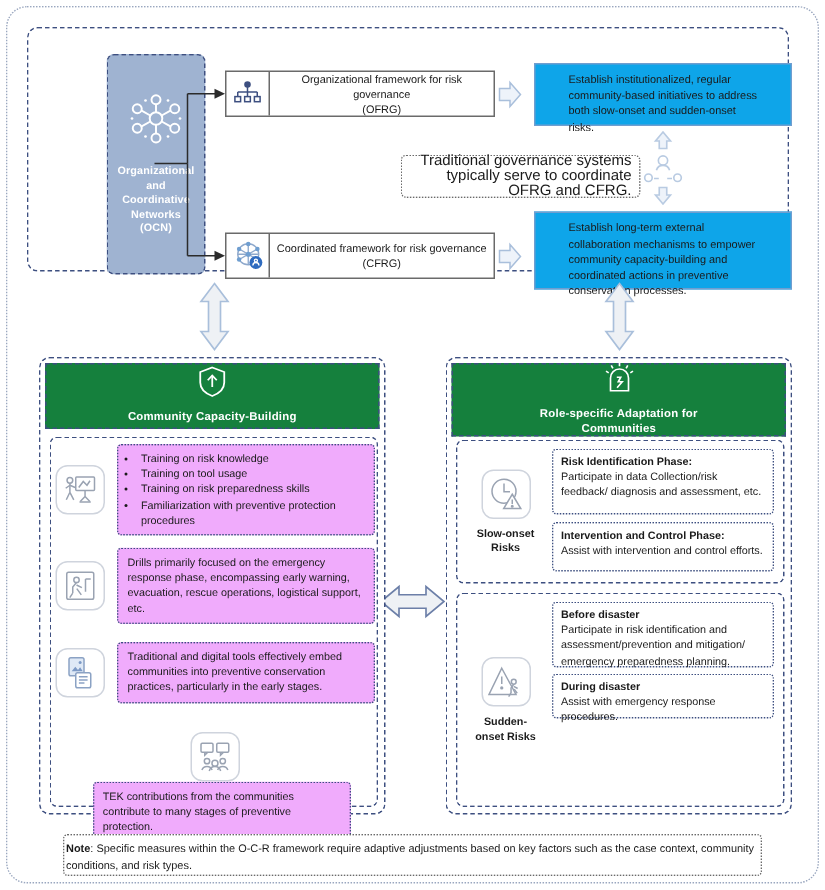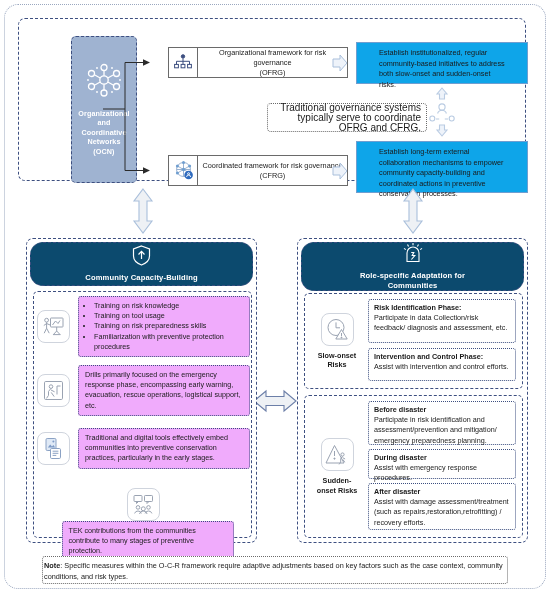--- a/index.html
+++ b/index.html
@@ -62,21 +62,20 @@
     letter-spacing: .1px;
   }
 
   
   .fw-box {
     position: absolute;
     border: 1px solid #6a6a6a;
     background: #ffffff;
     display: flex;
     align-items: stretch;
-    margin-left: 18px;
   }
   .fw-box .fw-icon {
     width: 29px;
     border-right: 1px solid #6a6a6a;
     display: flex;
     align-items: center;
     justify-content: center;
     flex: 0 0 29px;
   }
   .fw-box .fw-text {
@@ -144,23 +143,23 @@
     border-radius: 7px;
     background: #ffffff;
   }
   #panel-left  { left: 26px;  top: 238px; width: 231px; height: 305px; }
   #panel-right { left: 297px; top: 238px; width: 231px; height: 305px; }
 
   .panel-header {
     position: absolute;
     left: 3px; top: 3px;
     right: 3px;
-    background: #0c4a6e;
+    background: #15803d;
     border: 1.3px dashed #3d4f80;
-    border-radius: 13px;
+    border-radius: 0;
     display: flex;
     flex-direction: column;
     align-items: center;
     justify-content: center;
     padding: 4px 0 5px 0;
   }
   #panel-left .panel-header  { height: 44px; }
   #panel-right .panel-header { height: 49px; }
   .panel-header .ph-title {
     color: #ffffff;
@@ -612,24 +611,20 @@
         </span>
       </div>
       <div class="phase-box" style="top:5px;height:44px;">
         <b>Before disaster</b>
         <span>Participate in risk identification and assessment/prevention and mitigation/ emergency preparedness planning.</span>
       </div>
       <div class="phase-box" style="top:53px;height:30px;">
         <b>During disaster</b>
         <span>Assist with emergency response procedures.</span>
       </div>
-      <div class="phase-box" style="top:87px;height:47px;">
-        <b>After disaster</b>
-        <span>Assist with damage assessment/treatment (such as repairs,restoration,retrofitting) / recovery efforts.</span>
-      </div>
     </div>
   </div>
 
   <div class="note-box">
     <b>Note</b><span>: Specific measures within the O-C-R framework require adaptive adjustments based on key factors such as the case context, community conditions, and risk types.</span>
   </div>
 
 </div>
 
 </body></html>

